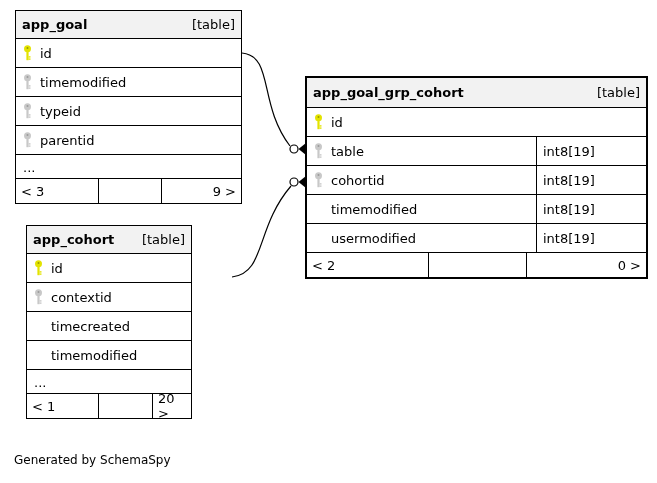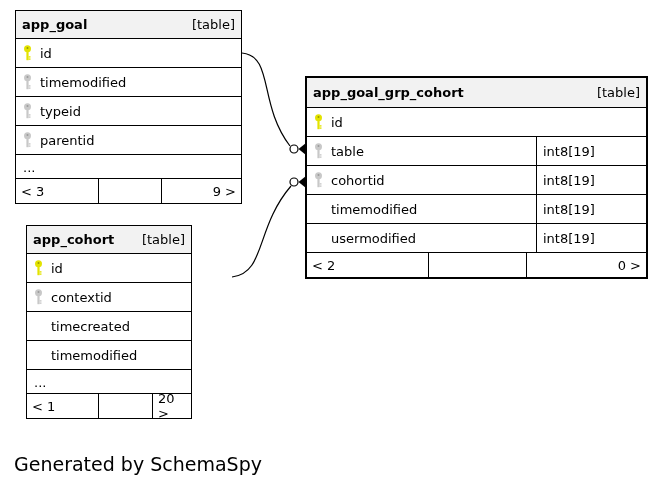--- a/index.html
+++ b/index.html
@@ -87,21 +87,21 @@
   .overlay {
     position: absolute;
     left: 0; top: 0;
     z-index: 2;
     pointer-events: none;
   }
   .note {
     position: absolute;
     left: 14px;
     top: 453px;
-    font-size: 19px;
+    font-size: 12px;
   }
 </style>
 </head>
 <body>
 
 <div class="tbl" style="left:15px; top:10px; width:227px;">
   <div class="tbl-header">
     <span class="tbl-title">app_goal</span>
     <span class="tbl-badge">[table]</span>
   </div>

